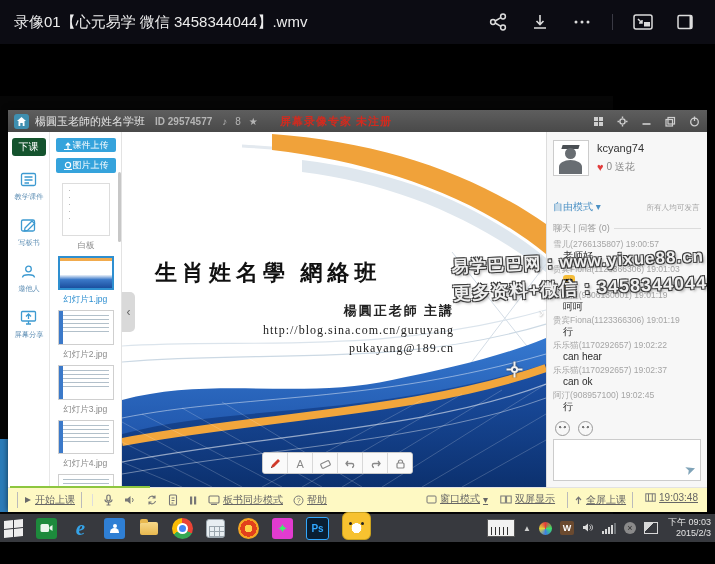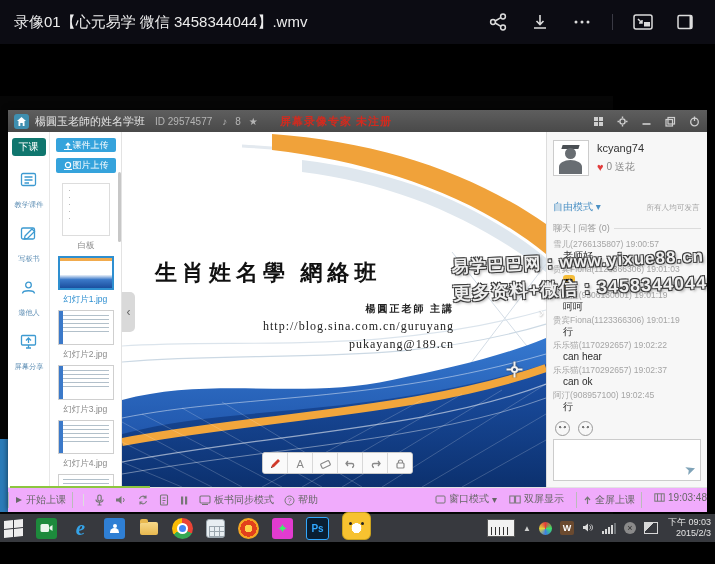--- a/index.html
+++ b/index.html
@@ -19,35 +19,35 @@
   .desk-strip{position:absolute;left:0;top:343px;width:9px;height:73px;background:#2b7cb9;}
 
   
   .win{position:absolute;left:8px;top:14px;width:699px;height:401px;background:#fff;
        box-shadow:0 0 6px rgba(0,0,0,.6);font-size:10px;}
   .win-titlebar{position:relative;height:22px;background:linear-gradient(#5e5e5e,#494949);
                 display:flex;align-items:center;padding:0 6px;color:#d9d9d9;}
   .home-ico{width:15px;height:15px;background:#3f8fb0;border-radius:3px;display:flex;
             align-items:center;justify-content:center;margin-right:6px;flex:none;}
   .win-title{font-size:11px;color:#e2e2e2;margin-right:10px;white-space:nowrap;}
-  .win-meta{font-size:10px;color:#b5b5b5;margin-right:10px;white-space:nowrap;}
+  .win-meta{font-size:10px;color:#b5b5b5;margin-right:10px;white-space:nowrap;font-weight:bold;}
   .glyph-dim{color:#b5b5b5;font-size:10px;margin-right:8px;}
   .rec-watermark{position:absolute;left:272px;top:4px;color:#d42a1e;font-weight:bold;
                  font-size:11px;letter-spacing:1px;white-space:nowrap;}
   .win-ctrls{margin-left:auto;display:flex;align-items:center;gap:10px;}
   .wc-btn{width:14px;height:12px;display:flex;align-items:center;justify-content:center;cursor:pointer;}
 
   .win-body{display:flex;height:355px;}
 
   
   .rail{width:42px;border-right:1px solid #e8e8e8;display:flex;flex-direction:column;
         align-items:center;padding-top:6px;box-sizing:border-box;flex:none;}
-  .end-class{width:34px;height:18px;background:#0f766e;color:#fff;border-radius:3px;
+  .end-class{width:34px;height:18px;background:#14532d;color:#fff;border-radius:3px;
              font-size:10px;display:flex;align-items:center;justify-content:center;cursor:pointer;}
-  .rail-item{margin-top:16px;display:flex;flex-direction:column;align-items:center;gap:10px;cursor:pointer;}
+  .rail-item{margin-top:16px;display:flex;flex-direction:column;align-items:center;gap:2px;cursor:pointer;}
   .rail-label{font-size:8px;color:#5f8fb5;transform:scale(.9);white-space:nowrap;}
 
   
   .slides{width:72px;border-right:1px solid #e3e3e3;box-sizing:border-box;padding-top:6px;
           display:flex;flex-direction:column;align-items:center;overflow:hidden;position:relative;flex:none;}
   .upload-btn{width:60px;height:16px;background:#35a3dc;color:#fff;border-radius:2px;font-size:9px;
               display:flex;align-items:center;justify-content:center;gap:0;margin-bottom:6px;cursor:pointer;}
   .wb-thumb{width:46px;height:56px;background:#fff;border:1px solid #ddd;margin-top:4px;
             background-image:repeating-linear-gradient(#bbb 0 1px,transparent 1px 7px);
             background-size:1px 60%;background-repeat:no-repeat;background-position:6px 6px;cursor:pointer;}
@@ -63,21 +63,21 @@
   .thumb.partial{height:14px;overflow:hidden;}
   .slides-scroll{position:absolute;right:0;top:40px;width:3px;height:70px;background:#c7c7c7;border-radius:2px;}
 
   
   .board{position:relative;width:424px;flex:none;overflow:hidden;background:#fff;}
   .board svg.bg{position:absolute;inset:0;}
   .slide-title{position:absolute;left:33px;top:126px;font-family:"Liberation Serif",serif;
                font-weight:bold;font-size:22px;color:#111;letter-spacing:5px;white-space:nowrap;}
   .slide-lines{position:absolute;right:92px;top:170px;text-align:right;
                font-family:"Liberation Serif",serif;color:#222;}
-  .slide-speaker{font-size:10px;font-weight:bold;letter-spacing:2px;}
+  .slide-speaker{font-size:13px;font-weight:bold;letter-spacing:2px;}
   .slide-url,.slide-email{font-size:12px;margin-top:3px;letter-spacing:1px;}
   .tab-left{position:absolute;left:0;top:160px;width:13px;height:40px;background:#d9d9d9;
             border-radius:0 5px 5px 0;display:flex;align-items:center;justify-content:center;
             color:#666;font-size:12px;cursor:pointer;}
   .tab-right{position:absolute;right:2px;top:172px;color:#fff;font-size:14px;cursor:pointer;
              text-shadow:0 1px 2px rgba(0,0,0,.4);}
   .anno-bar{position:absolute;left:140px;top:320px;height:20px;display:flex;background:#f4f4f4;
             border:1px solid #c9c9c9;border-radius:3px;overflow:hidden;}
   .anno-btn{width:24px;height:20px;display:flex;align-items:center;justify-content:center;
             border-right:1px solid #d8d8d8;cursor:pointer;background:#fafafa;}
@@ -110,22 +110,22 @@
                 radial-gradient(circle at 50% 72%,#7a4a00 1.5px,transparent 2px),#f5bd3a;}
   .emoji-row{display:flex;gap:8px;padding:3px 2px;}
   .smiley{width:13px;height:13px;border:1px solid #9a9a9a;border-radius:50%;position:relative;cursor:pointer;
      background:radial-gradient(circle at 33% 40%,#777 1px,transparent 1.4px),
                 radial-gradient(circle at 67% 40%,#777 1px,transparent 1.4px);}
   .chat-input{height:40px;background:#fff;border:1px solid #ccc;position:relative;}
   .send-btn{position:absolute;right:4px;bottom:3px;color:#7fa3b8;font-size:13px;cursor:pointer;
             transform:rotate(-20deg);}
 
   
-  .statusbar{height:24px;border-top:1px solid #e2e2e2;background:#f0abfc;display:flex;
-             align-items:center;padding:0 0;color:#666;font-size:10px;gap:10px;}
+  .statusbar{height:24px;border-top:1px solid #e2e2e2;background:#fef9c3;display:flex;
+             align-items:center;padding:0 9px;color:#666;font-size:10px;gap:10px;text-decoration:underline;}
   .sb-item{display:flex;align-items:center;gap:3px;white-space:nowrap;cursor:pointer;}
   .sb-brack{border-left:1px solid #bbb;border-right:1px solid #bbb;padding:1px 6px;}
   .sb-sep{width:1px;height:12px;background:#ddd;}
   .sb-right{margin-left:auto;display:flex;align-items:flex-start;gap:12px;}
   .green-line{position:absolute;left:2px;top:376px;width:140px;height:2px;background:#8dc63f;}
 
   
   .wm{position:absolute;left:452px;top:250px;z-index:60;transform:rotate(-2.5deg);
       color:#efefef;font-weight:bold;white-space:nowrap;pointer-events:none;
       text-shadow:-1px -1px 0 #3c3c3c,1px -1px 0 #3c3c3c,-1px 1px 0 #3c3c3c,1px 1px 0 #3c3c3c,2px 2px 3px rgba(0,0,0,.35);}

